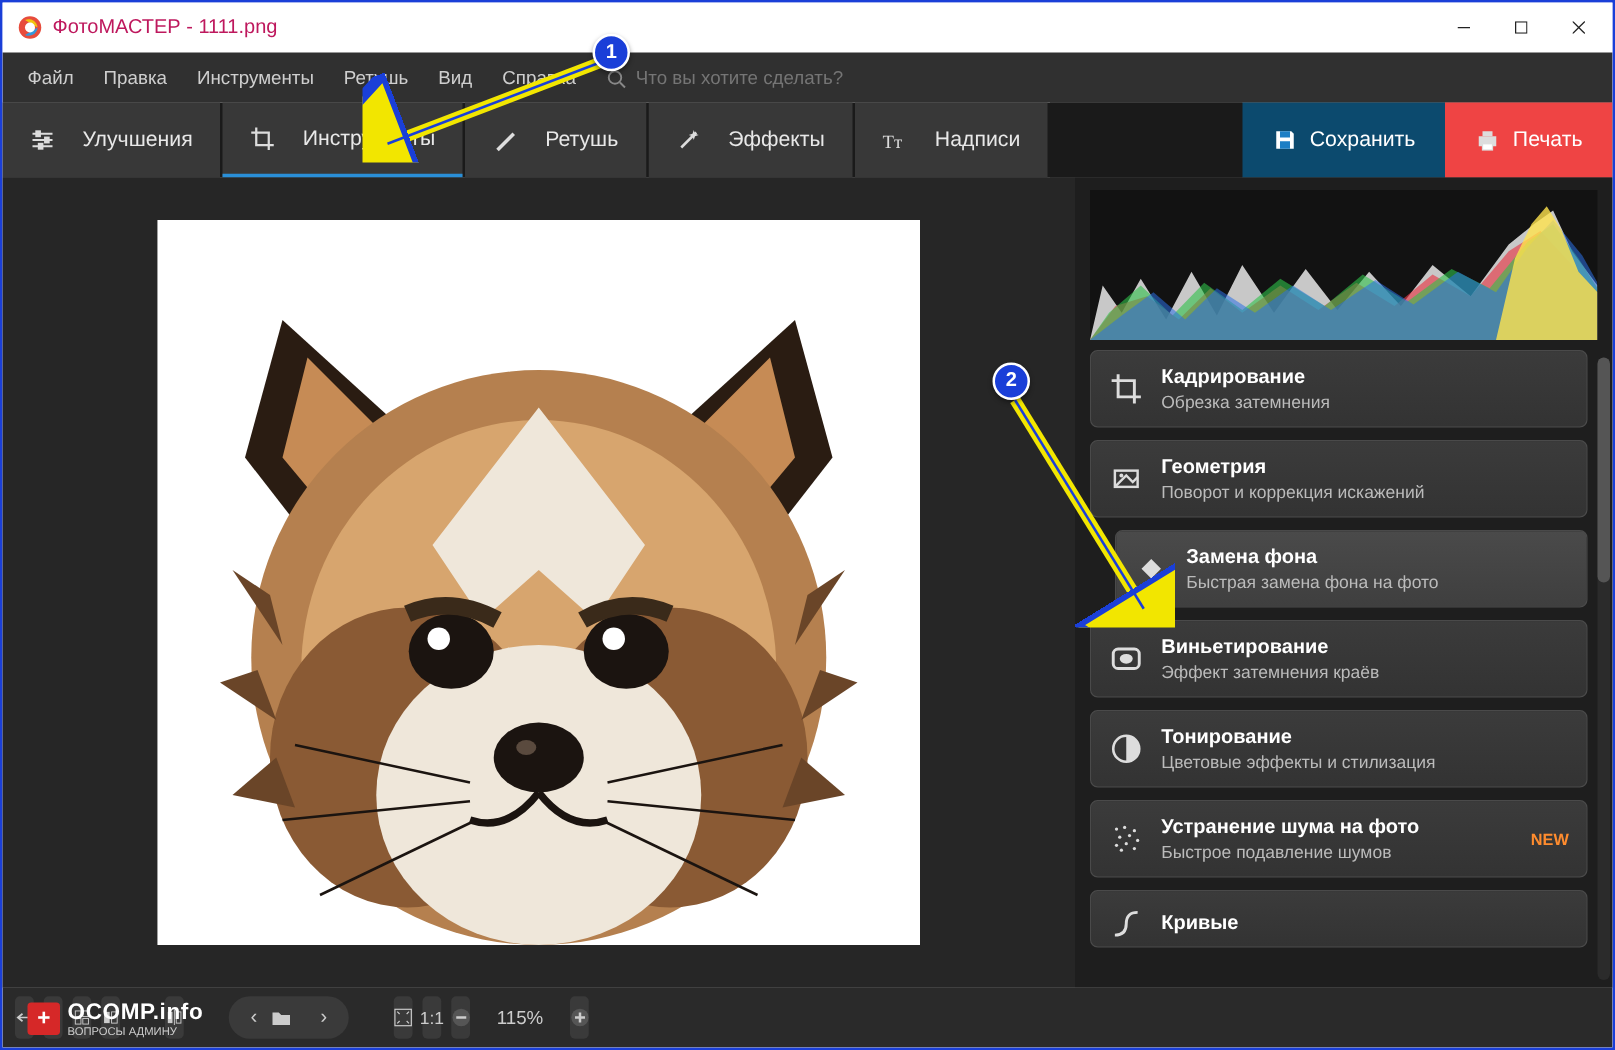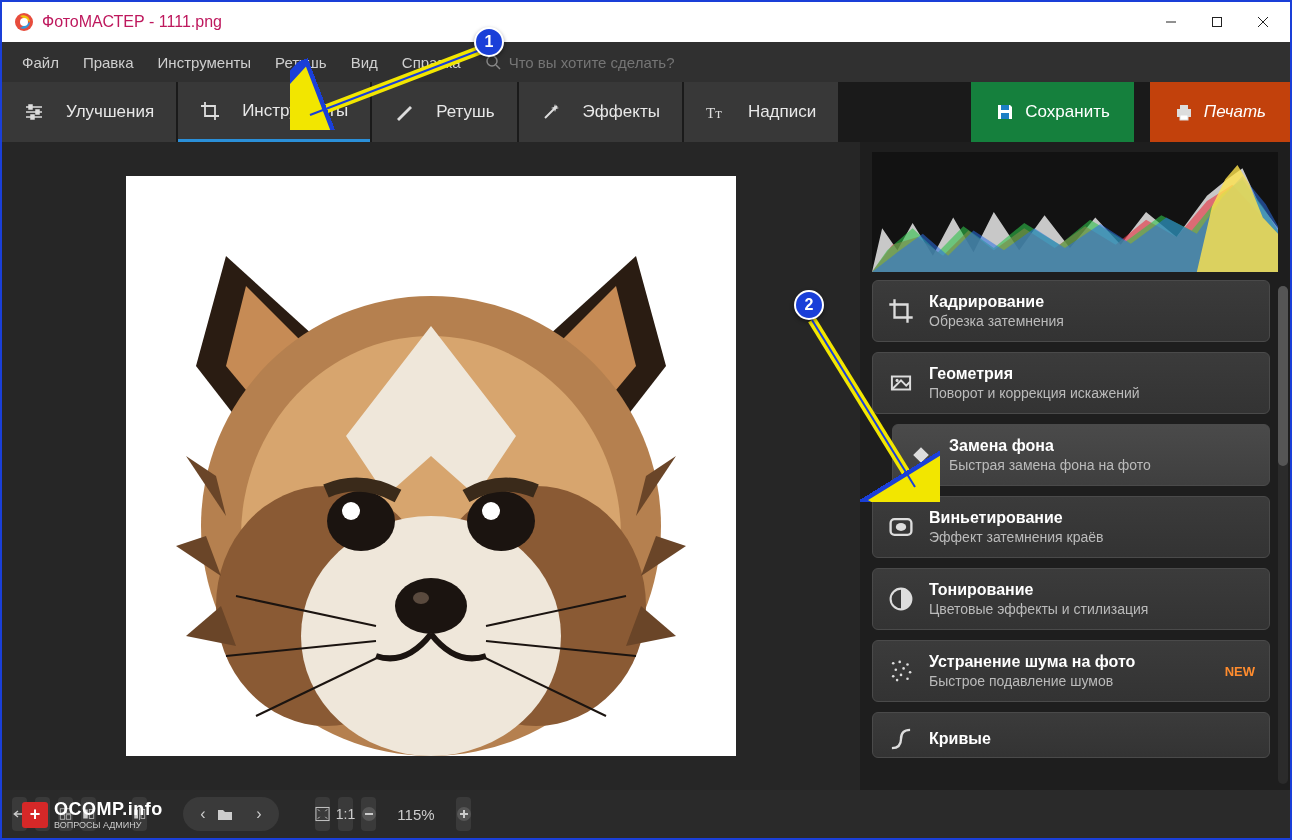--- a/index.html
+++ b/index.html
@@ -8,32 +8,32 @@
 
 .titlebar { height: 40px; background: #fff; display: flex; align-items: center; padding: 0 4px; }
 .app-icon { width: 20px; height: 20px; margin: 0 8px; }
 .title-text { flex: 1; font-size: 16px; color: #be185d; }
 .win-controls { display: flex; }
 .win-btn { width: 46px; height: 40px; display: flex; align-items: center; justify-content: center; color: #222; font-size: 14px; }
 
 
 .menubar { height: 40px; background: #303030; display: flex; align-items: center; padding: 0 10px; gap: 4px; }
 .menu-item { color: #cfcfcf; font-size: 15px; padding: 6px 10px; cursor: pointer; }
-.search-wrap { display: flex; align-items: center; margin-left: 10px; gap: 8px; color: #888; }
+.search-wrap { display: flex; align-items: flex-end; margin-left: 10px; gap: 8px; color: #888; }
 .search-input { background: transparent; border: none; color: #aaa; font-size: 15px; width: 220px; outline: none; }
 
 
 .toolbar { height: 60px; background: #1a1a1a; display: flex; align-items: stretch; padding: 0; }
 .tool-tab { display: flex; align-items: center; gap: 22px; padding: 0 22px; color: #e8e8e8; font-size: 17px; cursor: pointer; background: #383838; margin-right: 2px; }
 .tool-tab.active { border-bottom: 3px solid #2a8fd8; }
 .tool-tab .icon { width: 20px; height: 20px; }
 .toolbar-spacer { flex: 1; background: #1a1a1a; }
 .action-btn { display: flex; align-items: center; gap: 10px; padding: 0 24px; color: #fff; font-size: 17px; cursor: pointer; }
-.action-btn.save { background: #15803d; }
-.action-btn.print { background: #c2410c; margin-left: 16px; font-style: italic; }
+.action-btn.save { background: #0c4a6e; }
+.action-btn.print { background: #ef4444; margin-left: 0; }
 
 
 .main { display: flex; height: calc(100% - 40px - 40px - 60px - 48px); background: #1a1a1a; }
 .canvas-area { flex: 1; background: #262626; display: flex; align-items: center; justify-content: center; position: relative; }
 .canvas { width: 610px; height: 580px; background: #fff; overflow: hidden; position: relative; }
 
 
 .right-panel { width: 430px; background: #1e1e1e; display: flex; flex-direction: column; }
 .histogram { height: 120px; margin: 10px 12px 8px 12px; background: #121212; position: relative; overflow: hidden; }
 .tools-list { flex: 1; overflow: hidden; padding: 0 6px 0 12px; position: relative; }

